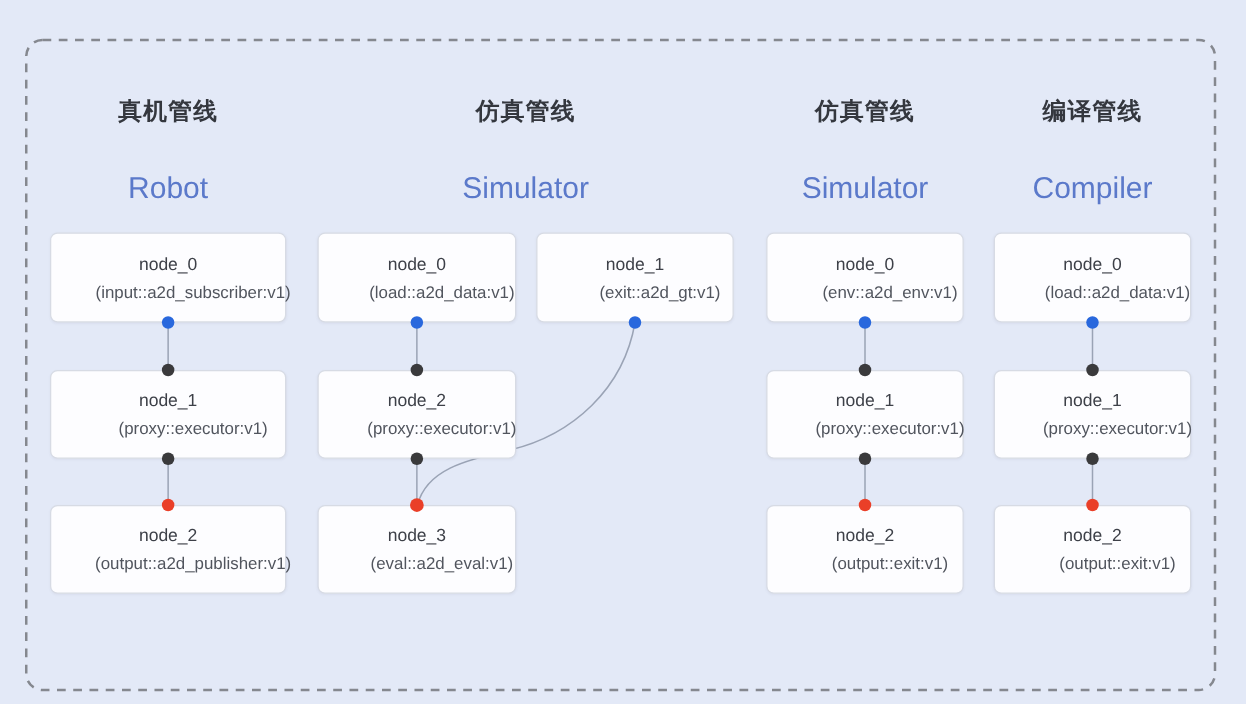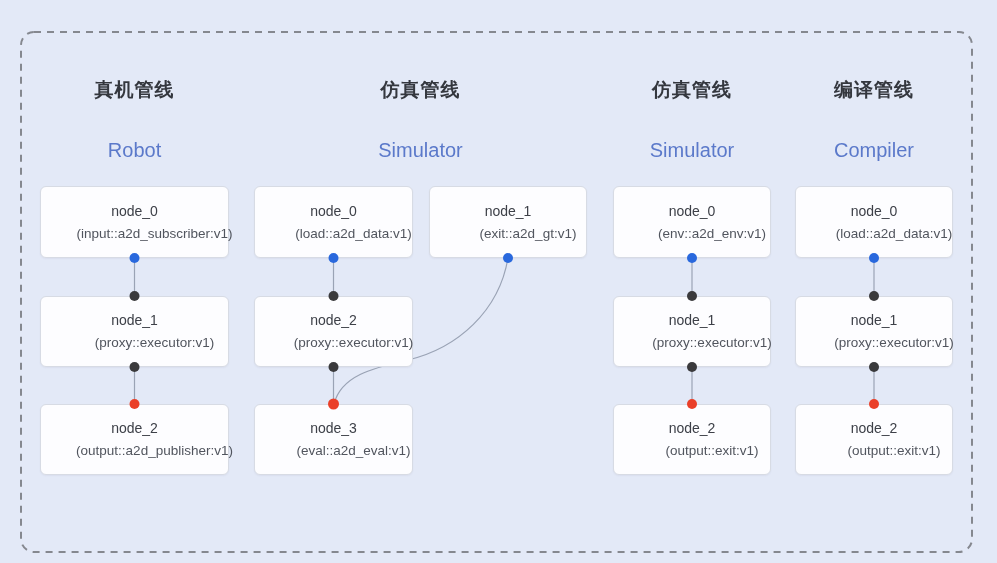--- a/index.html
+++ b/index.html
@@ -33,21 +33,21 @@
     background:rgba(255,255,255,0.45);z-index:0;
   }
   .pipeline-header{position:absolute;text-align:center;z-index:2;}
   .title-zh{
     position:absolute;left:0;right:0;top:0;
     font-size:19px;font-weight:bold;color:var(--title-zh);
     letter-spacing:1px;line-height:24px;
   }
   .title-en{
     position:absolute;left:0;right:0;top:59px;
-    font-size:20px;font-weight:400;color:var(--title-en);line-height:27px;
+    font-size:24px;font-weight:400;color:var(--title-en);line-height:27px;
   }
   .node{
     position:absolute;z-index:2;
     background:var(--box-fill);
     border:1px solid var(--box-border);
     border-radius:6px;
     display:flex;flex-direction:column;align-items:center;justify-content:center;
     row-gap:3px;
     box-shadow:0 1px 2px rgba(60,70,100,0.06);
   }

